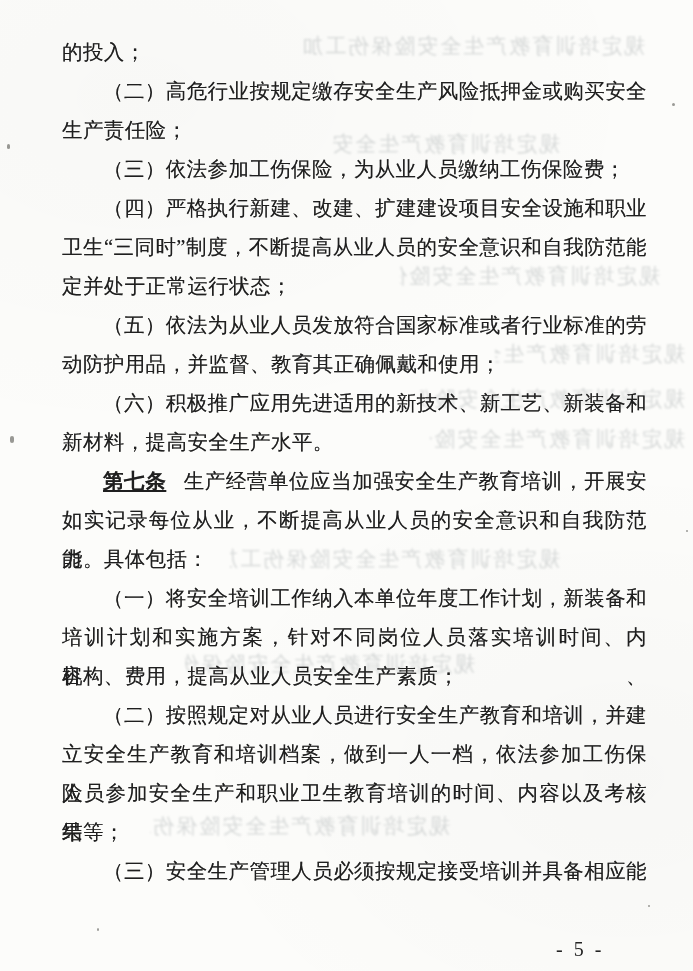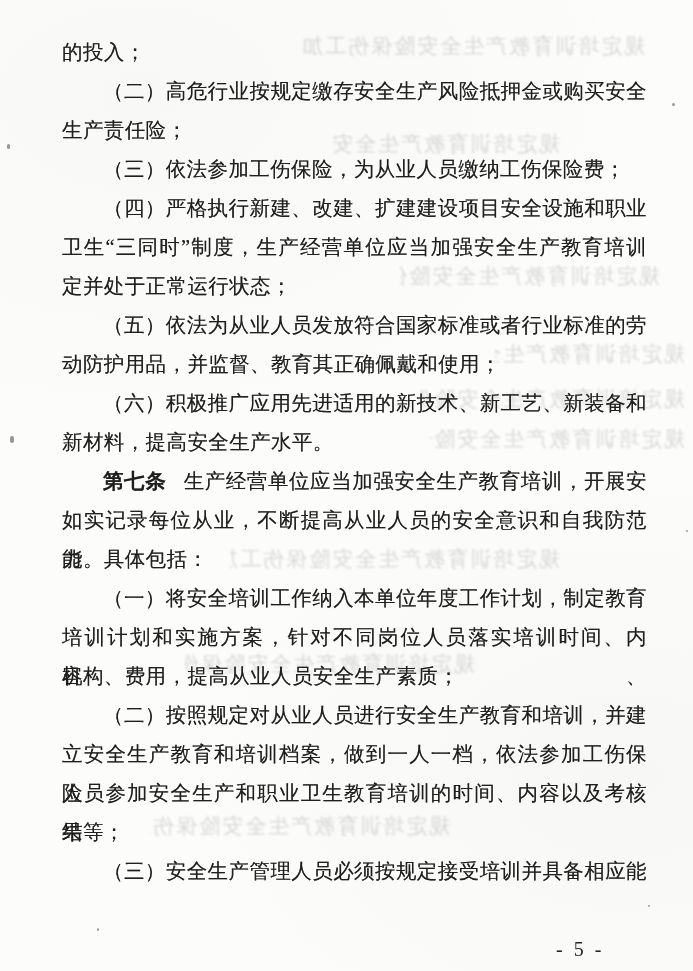--- a/index.html
+++ b/index.html
@@ -34,21 +34,21 @@
     white-space: nowrap;
     text-shadow: 0 0 0.4px rgba(20,20,20,0.55);
   }
   .line.indent { text-indent: 2em; }
   .line.fill {
     white-space: normal;
     text-align: justify;
     text-align-last: justify;
     text-justify: inter-character;
   }
-  .bold-term { font-weight: bold; margin-right: 0.85em; }
+  .bold-term { font-weight: bold; margin-right: 0.85em; text-decoration: underline; }
   .page-number {
     position: absolute;
     left: 556px;
     top: 938px;
     font-size: 20px;
     letter-spacing: 3px;
     color: #242424;
   }
   
   .bleed {
@@ -97,32 +97,32 @@
   <div class="speckle" style="left:686px; top:530px; width:2px; height:2px;"></div>
   <div class="smudge" style="left:10px;  top:436px; width:4px; height:7px;"></div>
   <div class="smudge" style="left:7px;   top:144px; width:3px; height:5px;"></div>
 
   <div class="text-block">
     <div class="line">的投入；</div>
     <div class="line indent fill">（二）高危行业按规定缴存安全生产风险抵押金或购买安全</div>
     <div class="line">生产责任险；</div>
     <div class="line indent">（三）依法参加工伤保险，为从业人员缴纳工伤保险费；</div>
     <div class="line indent fill">（四）严格执行新建、改建、扩建建设项目安全设施和职业</div>
-    <div class="line fill">卫生“三同时”制度，生产经营单位应当加强安全生产教育培训</div>
+    <div class="line fill">卫生“三同时”制度，不断提高从业人员的安全意识和自我防范能</div>
     <div class="line">定并处于正常运行状态；</div>
     <div class="line indent fill">（五）依法为从业人员发放符合国家标准或者行业标准的劳</div>
     <div class="line">动防护用品，并监督、教育其正确佩戴和使用；</div>
     <div class="line indent fill">（六）积极推广应用先进适用的新技术、新工艺、新装备和</div>
     <div class="line">新材料，提高安全生产水平。</div>
     <div class="line indent fill">
       <span class="bold-term">第七条</span><span>生产经营单位应当加强安全生产教育培训，开展安</span>
     </div>
     <div class="line fill">如实记录每位从业，不断提高从业人员的安全意识和自我防范能</div>
     <div class="line">力。具体包括：</div>
-    <div class="line indent fill">（一）将安全培训工作纳入本单位年度工作计划，制定教育</div>
+    <div class="line indent fill">（一）将安全培训工作纳入本单位年度工作计划，新装备和</div>
     <div class="line fill">培训计划和实施方案，针对不同岗位人员落实培训时间、内容、</div>
     <div class="line">机构、费用，提高从业人员安全生产素质；</div>
     <div class="line indent fill">（二）按照规定对从业人员进行安全生产教育和培训，并建</div>
     <div class="line fill">立安全生产教育和培训档案，做到一人一档，依法参加工伤保险</div>
     <div class="line fill">人员参加安全生产和职业卫生教育培训的时间、内容以及考核结</div>
     <div class="line">果等；</div>
     <div class="line indent fill">（三）安全生产管理人员必须按规定接受培训并具备相应能</div>
   </div>
 
   <div class="page-number">- 5 -</div>

